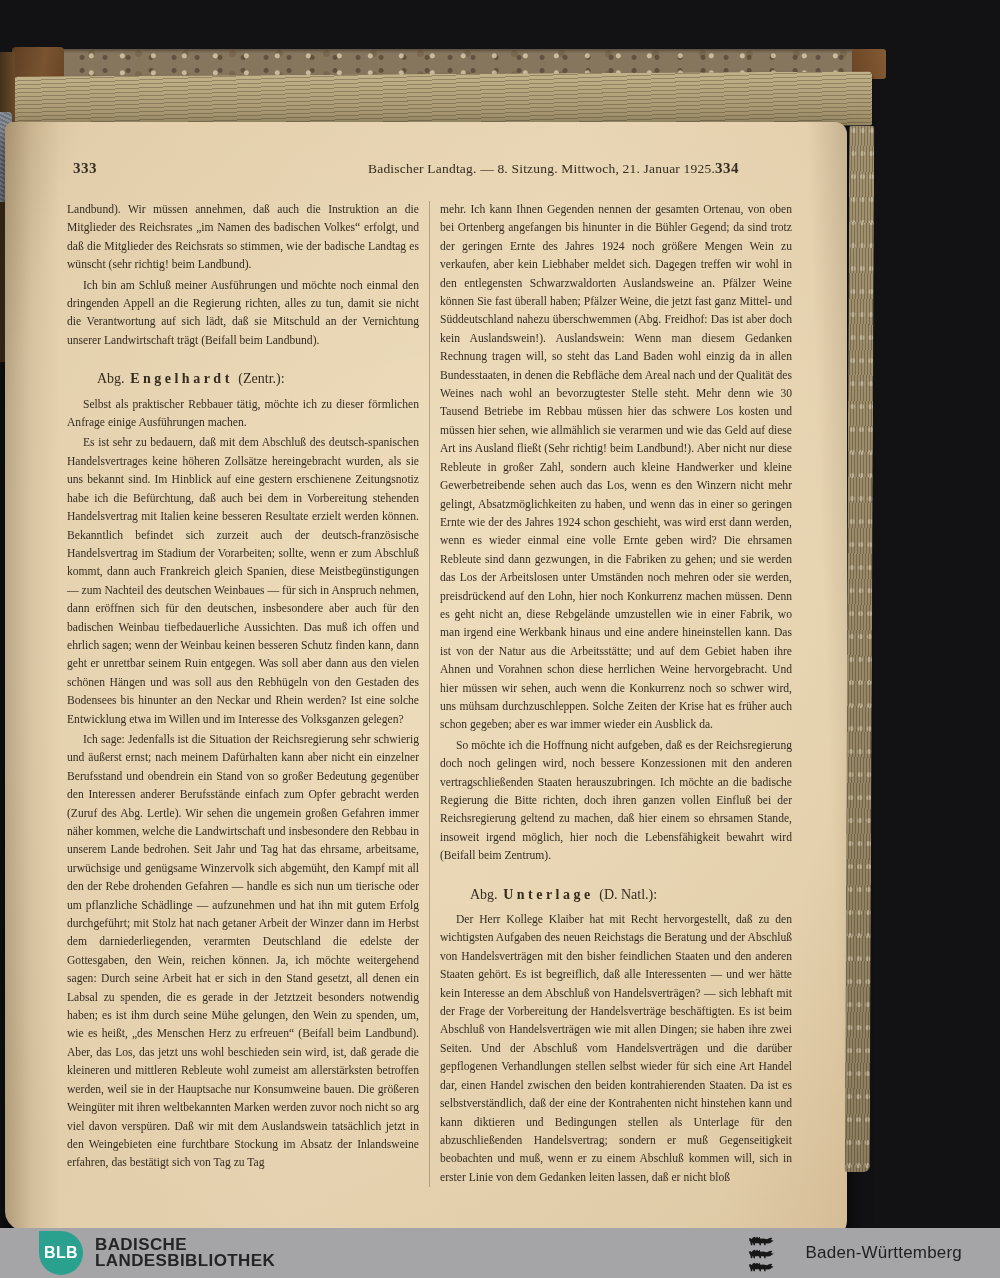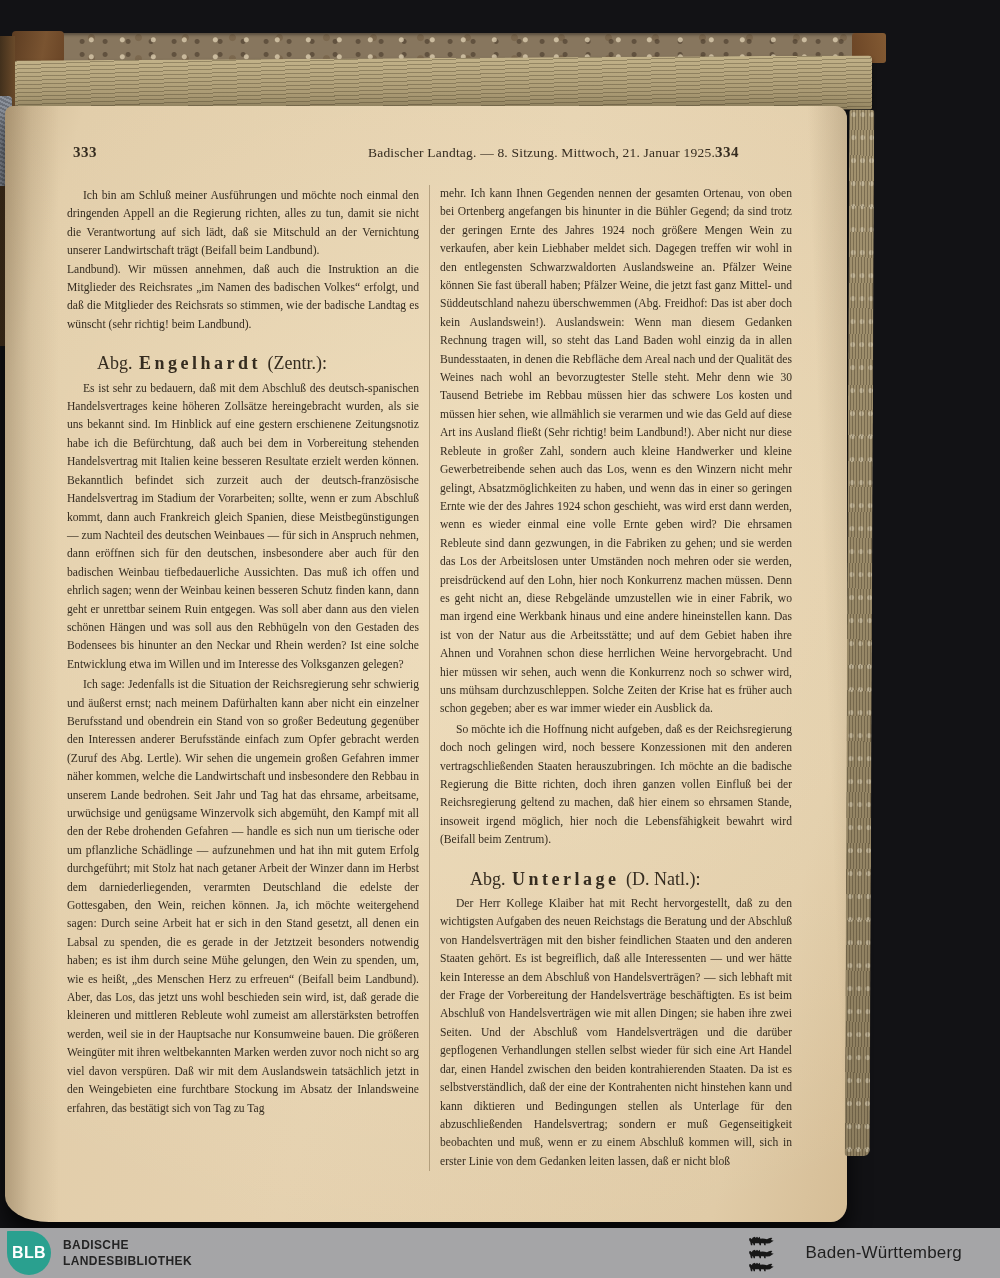--- a/index.html
+++ b/index.html
@@ -1,21 +1,21 @@
 <!DOCTYPE html>
 <html lang="de"><head>
 <meta charset="utf-8">
 <style>
   html,body{margin:0;padding:0;}
   body{
     width:1000px;height:1278px;position:relative;overflow:hidden;
     background:#121215;
     font-family:"Liberation Serif","DejaVu Serif",serif;
   }
-  .stage{position:absolute;left:0;top:0;width:1000px;height:1228px;}
+  .stage{position:absolute;left:0;top:16px;width:1000px;height:1228px;}
 
   
   .top-cover{
     position:absolute;left:20px;top:33px;width:862px;height:28px;
     background-color:#87765e;border-radius:3px;
     background-image:
       radial-gradient(circle at 30% 40%, rgba(225,210,180,.75) 0 2px, transparent 3px),
       radial-gradient(circle at 70% 65%, rgba(66,52,38,.55) 0 2px, transparent 3px),
       radial-gradient(circle at 52% 22%, rgba(118,98,72,.7) 0 3px, transparent 4px);
     background-size:31px 17px,23px 13px,47px 21px;
@@ -82,38 +82,38 @@
   .pagenum{font-weight:bold;font-size:15px;letter-spacing:.5px;}
   .running-title{flex:1;text-align:right;font-size:13.5px;letter-spacing:.2px;}
   .page-header .pagenum:last-child{margin-right:52px;}
 
   .cols{display:flex;align-items:stretch;}
   .col{width:352px;font-size:11.6px;line-height:18.4px;text-align:justify;}
   .divider{width:1px;background:rgba(118,98,66,.45);margin:0 10px;}
 
   .para{margin:2px 0 0 0;text-indent:16px;hyphens:auto;-webkit-hyphens:auto;}
   .para.noindent{text-indent:0;margin-top:0;}
-  .speaker{margin:20px 0 7px 30px;text-indent:0;font-size:18px;}
+  .speaker{margin:20px 0 7px 30px;text-indent:0;font-size:14px;}
   .sp-name{letter-spacing:3.5px;font-weight:bold;margin:0 2px;}
 
   
   .bottombar{
     position:absolute;left:0;top:1228px;width:1000px;height:50px;
     background:var(--bar,#a5a5a7);
     display:flex;align-items:center;justify-content:space-between;
     font-family:"Liberation Sans","DejaVu Sans",sans-serif;
   }
   .brand-left{display:flex;align-items:center;gap:12px;margin-left:7px;cursor:pointer;}
   .blb-badge{
     width:44px;height:44px;background:var(--accent,#2aa08f);
     border-radius:2% 55% 55% 55%;
     display:flex;align-items:center;justify-content:center;
-    color:#fff;font-weight:bold;font-size:16px;letter-spacing:.3px;
+    color:#fff;font-weight:bold;font-size:16px;letter-spacing:.3px;margin-left:32px;
   }
-  .blb-text{color:#242424;font-weight:bold;font-size:12px;line-height:16px;letter-spacing:.4px;}
+  .blb-text{color:#242424;font-weight:bold;font-size:17px;line-height:16px;letter-spacing:.4px;}
   .brand-right{display:flex;align-items:center;gap:12px;margin-right:38px;cursor:pointer;}
   .lions{display:flex;flex-direction:column;gap:1px;}
   .lions svg{display:block;}
   .bw-text{color:#1f1f1f;font-size:17px;letter-spacing:.2px;padding-left:16px;}
 </style>
 </head>
 <body style="--bar: #a5a5a7; --accent: #2aa08f;">
 
 <div class="stage">
   <div class="top-cover"></div>
@@ -122,23 +122,24 @@
 
   <div class="page">
     <div class="content">
       <div class="page-header">
         <span class="pagenum">333</span>
         <span class="running-title">Badischer Landtag. — 8. Sitzung. Mittwoch, 21. Januar 1925.</span>
         <span class="pagenum">334</span>
       </div>
       <div class="cols">
         <div class="col">
+            <p class="para noindent">Landbund). Wir müssen annehmen, daß auch die Instruktion an die Mitglieder des Reichsrates „im Namen des badischen Volkes“ erfolgt, und daß die Mitglieder des Reichsrats so stimmen, wie der badische Landtag es wünscht (sehr richtig! beim Landbund).</p>
             <p class="para">Ich bin am Schluß meiner Ausführungen und möchte noch einmal den dringenden Appell an die Regierung richten, alles zu tun, damit sie nicht die Verantwortung auf sich lädt, daß sie Mitschuld an der Vernichtung unserer Landwirtschaft trägt (Beifall beim Landbund).</p>
-            <p class="para noindent">Landbund). Wir müssen annehmen, daß auch die Instruktion an die Mitglieder des Reichsrates „im Namen des badischen Volkes“ erfolgt, und daß die Mitglieder des Reichsrats so stimmen, wie der badische Landtag es wünscht (sehr richtig! beim Landbund).</p>
             <p class="speaker"><span>Abg. </span><span class="sp-name">Engelhardt</span><span> (Zentr.):</span></p>
+            <p class="para">Selbst als praktischer Rebbauer tätig, möchte ich zu dieser förmlichen Anfrage einige Ausführungen machen.</p>
             <p class="para">Es ist sehr zu bedauern, daß mit dem Abschluß des deutsch-spanischen Handelsvertrages keine höheren Zollsätze hereingebracht wurden, als sie uns bekannt sind. Im Hinblick auf eine gestern erschienene Zeitungsnotiz habe ich die Befürchtung, daß auch bei dem in Vorbereitung stehenden Handelsvertrag mit Italien keine besseren Resultate erzielt werden können. Bekanntlich befindet sich zurzeit auch der deutsch-französische Handelsvertrag im Stadium der Vorarbeiten; sollte, wenn er zum Abschluß kommt, dann auch Frankreich gleich Spanien, diese Meistbegünstigungen — zum Nachteil des deutschen Weinbaues — für sich in Anspruch nehmen, dann eröffnen sich für den deutschen, insbesondere aber auch für den badischen Weinbau tiefbedauerliche Aussichten. Das muß ich offen und ehrlich sagen; wenn der Weinbau keinen besseren Schutz finden kann, dann geht er unrettbar seinem Ruin entgegen. Was soll aber dann aus den vielen schönen Hängen und was soll aus den Rebhügeln von den Gestaden des Bodensees bis hinunter an den Neckar und Rhein werden? Ist eine solche Entwicklung etwa im Willen und im Interesse des Volksganzen gelegen?</p>
             <p class="para">Ich sage: Jedenfalls ist die Situation der Reichsregierung sehr schwierig und äußerst ernst; nach meinem Dafürhalten kann aber nicht ein einzelner Berufsstand und obendrein ein Stand von so großer Bedeutung gegenüber den Interessen anderer Berufsstände einfach zum Opfer gebracht werden (Zuruf des Abg. Lertle). Wir sehen die ungemein großen Gefahren immer näher kommen, welche die Landwirtschaft und insbesondere den Rebbau in unserem Lande bedrohen. Seit Jahr und Tag hat das ehrsame, arbeitsame, urwüchsige und genügsame Winzervolk sich abgemüht, den Kampf mit all den der Rebe drohenden Gefahren — handle es sich nun um tierische oder um pflanzliche Schädlinge — aufzunehmen und hat ihn mit gutem Erfolg durchgeführt; mit Stolz hat nach getaner Arbeit der Winzer dann im Herbst dem darniederliegenden, verarmten Deutschland die edelste der Gottesgaben, den Wein, reichen können. Ja, ich möchte weitergehend sagen: Durch seine Arbeit hat er sich in den Stand gesetzt, all denen ein Labsal zu spenden, die es gerade in der Jetztzeit besonders notwendig haben; es ist ihm durch seine Mühe gelungen, den Wein zu spenden, um, wie es heißt, „des Menschen Herz zu erfreuen“ (Beifall beim Landbund). Aber, das Los, das jetzt uns wohl beschieden sein wird, ist, daß gerade die kleineren und mittleren Rebleute wohl zumeist am allerstärksten betroffen werden, weil sie in der Hauptsache nur Konsumweine bauen. Die größeren Weingüter mit ihren weltbekannten Marken werden zuvor noch nicht so arg viel davon verspüren. Daß wir mit dem Auslandswein tatsächlich jetzt in den Weingebieten eine furchtbare Stockung im Absatz der Inlandsweine erfahren, das bestätigt sich von Tag zu Tag</p>
           </div>
         <div class="divider"></div>
         <div class="col">
             <p class="para noindent">mehr. Ich kann Ihnen Gegenden nennen der gesamten Ortenau, von oben bei Ortenberg angefangen bis hinunter in die Bühler Gegend; da sind trotz der geringen Ernte des Jahres 1924 noch größere Mengen Wein zu verkaufen, aber kein Liebhaber meldet sich. Dagegen treffen wir wohl in den entlegensten Schwarzwaldorten Auslandsweine an. Pfälzer Weine können Sie fast überall haben; Pfälzer Weine, die jetzt fast ganz Mittel- und Süddeutschland nahezu überschwemmen (Abg. Freidhof: Das ist aber doch kein Auslandswein!). Auslandswein: Wenn man diesem Gedanken Rechnung tragen will, so steht das Land Baden wohl einzig da in allen Bundesstaaten, in denen die Rebfläche dem Areal nach und der Qualität des Weines nach wohl an bevorzugtester Stelle steht. Mehr denn wie 30 Tausend Betriebe im Rebbau müssen hier das schwere Los kosten und müssen hier sehen, wie allmählich sie verarmen und wie das Geld auf diese Art ins Ausland fließt (Sehr richtig! beim Landbund!). Aber nicht nur diese Rebleute in großer Zahl, sondern auch kleine Handwerker und kleine Gewerbetreibende sehen auch das Los, wenn es den Winzern nicht mehr gelingt, Absatzmöglichkeiten zu haben, und wenn das in einer so geringen Ernte wie der des Jahres 1924 schon geschieht, was wird erst dann werden, wenn es wieder einmal eine volle Ernte geben wird? Die ehrsamen Rebleute sind dann gezwungen, in die Fabriken zu gehen; und sie werden das Los der Arbeitslosen unter Umständen noch mehren oder sie werden, preisdrückend auf den Lohn, hier noch Konkurrenz machen müssen. Denn es geht nicht an, diese Rebgelände umzustellen wie in einer Fabrik, wo man irgend eine Werkbank hinaus und eine andere hineinstellen kann. Das ist von der Natur aus die Arbeitsstätte; und auf dem Gebiet haben ihre Ahnen und Vorahnen schon diese herrlichen Weine hervorgebracht. Und hier müssen wir sehen, auch wenn die Konkurrenz noch so schwer wird, uns mühsam durchzuschleppen. Solche Zeiten der Krise hat es früher auch schon gegeben; aber es war immer wieder ein Ausblick da.</p>
             <p class="para">So möchte ich die Hoffnung nicht aufgeben, daß es der Reichsregierung doch noch gelingen wird, noch bessere Konzessionen mit den anderen vertragschließenden Staaten herauszubringen. Ich möchte an die badische Regierung die Bitte richten, doch ihren ganzen vollen Einfluß bei der Reichsregierung geltend zu machen, daß hier einem so ehrsamen Stande, insoweit irgend möglich, hier noch die Lebensfähigkeit bewahrt wird (Beifall beim Zentrum).</p>
             <p class="speaker"><span>Abg. </span><span class="sp-name">Unterlage</span><span> (D. Natl.):</span></p>
             <p class="para">Der Herr Kollege Klaiber hat mit Recht hervorgestellt, daß zu den wichtigsten Aufgaben des neuen Reichstags die Beratung und der Abschluß von Handelsverträgen mit den bisher feindlichen Staaten und den anderen Staaten gehört. Es ist begreiflich, daß alle Interessenten — und wer hätte kein Interesse an dem Abschluß von Handelsverträgen? — sich lebhaft mit der Frage der Vorbereitung der Handelsverträge beschäftigten. Es ist beim Abschluß von Handelsverträgen wie mit allen Dingen; sie haben ihre zwei Seiten. Und der Abschluß vom Handelsverträgen und die darüber gepflogenen Verhandlungen stellen selbst wieder für sich eine Art Handel dar, einen Handel zwischen den beiden kontrahierenden Staaten. Da ist es selbstverständlich, daß der eine der Kontrahenten nicht hinstehen kann und kann diktieren und Bedingungen stellen als Unterlage für den abzuschließenden Handelsvertrag; sondern er muß Gegenseitigkeit beobachten und muß, wenn er zu einem Abschluß kommen will, sich in erster Linie von dem Gedanken leiten lassen, daß er nicht bloß</p>
           </div>

